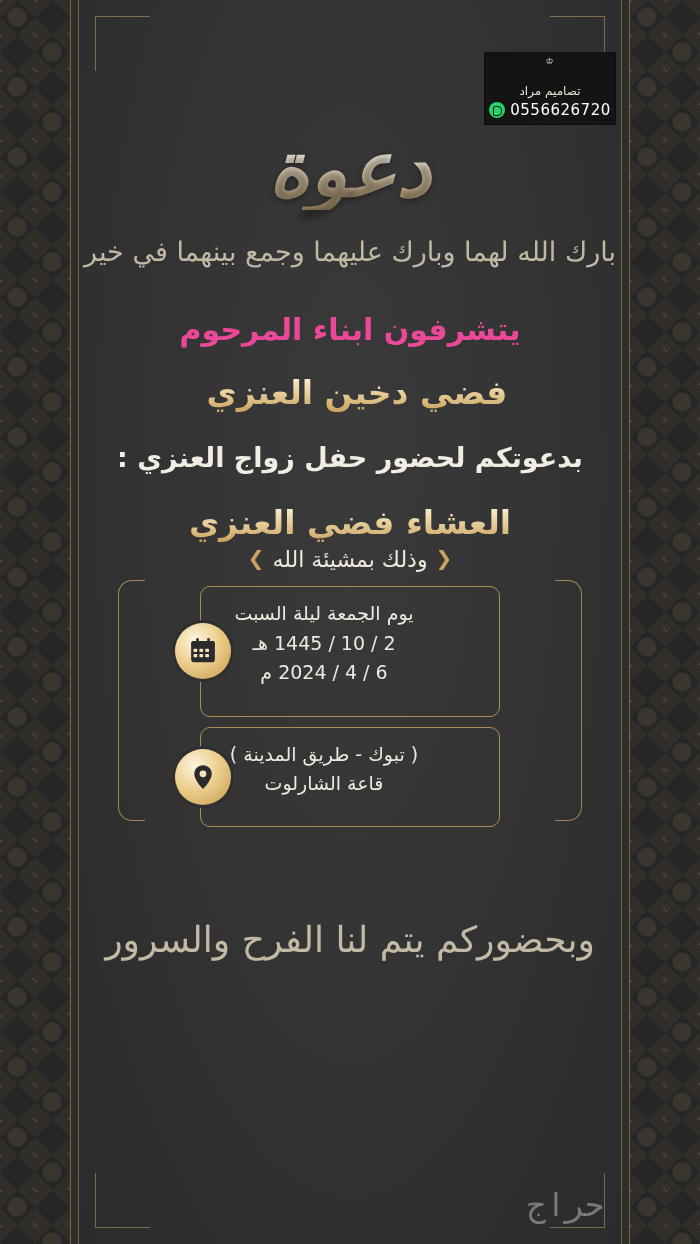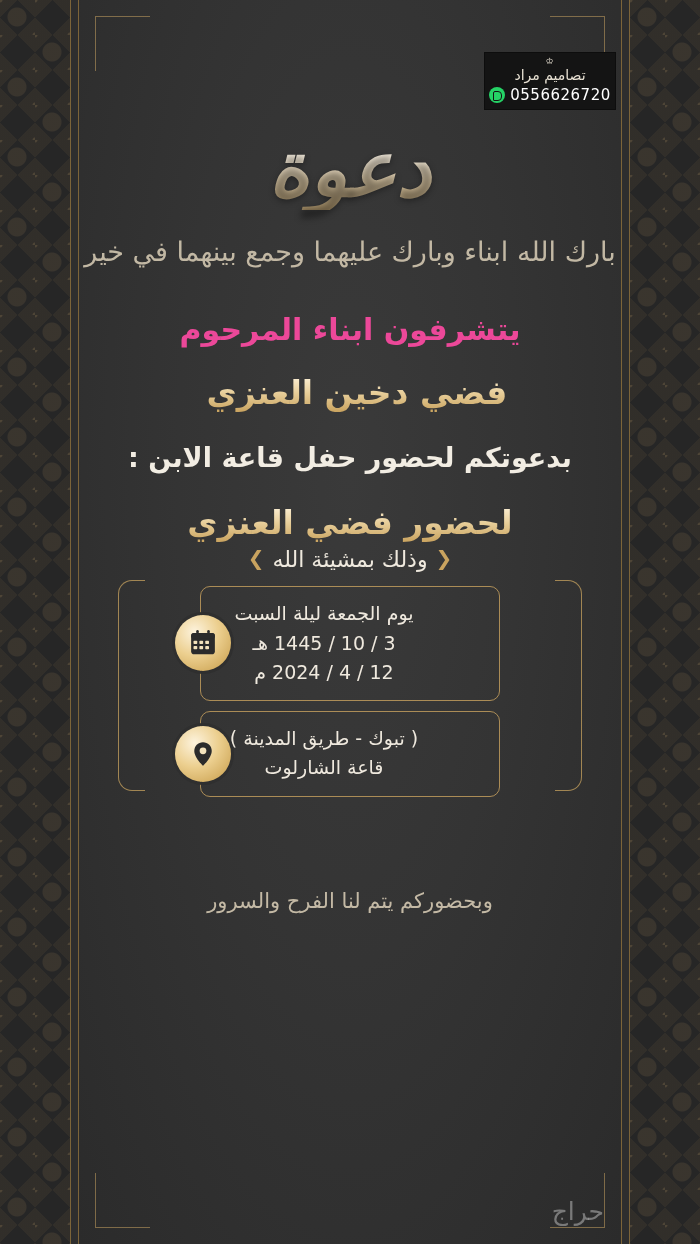--- a/index.html
+++ b/index.html
@@ -92,23 +92,23 @@
     text-align: center;
   }
   .designer-badge .crown {
     color: #e9e2d4;
     font-size: 9px;
     line-height: 9px;
     letter-spacing: 1px;
   }
   .designer-badge .dname {
     color: #e9e2d4;
-    font-size: 14px;
+    font-size: 12px;
     letter-spacing: 2px;
-    margin-top: 1px;
+    margin-top: 18px;
     font-family: "DejaVu Sans", sans-serif;
   }
   .designer-badge .phone-row {
     display: flex;
     align-items: center;
     justify-content: center;
     gap: 5px;
     margin-top: 3px;
     direction: ltr;
   }
@@ -241,21 +241,21 @@
   }
   .bracket.left  { left: -32px;  border-right: none; border-radius: 14px 0 0 14px; }
   .bracket.right { right: -32px; border-left: none;  border-radius: 0 14px 14px 0; }
 
   .info-box {
     position: relative;
     margin: 10px auto 0 auto;
     width: 300px;
     border: 1px solid rgba(201,163,95,.8);
     border-radius: 10px;
-    padding: 12px 70px 12px 18px;
+    padding: 12px 70px 28px 18px;
     box-sizing: border-box;
     text-align: center;
     min-height: 86px;
   }
   .info-box .txt {
     color: #efe9de;
     font-size: 19px;
     line-height: 1.55;
     direction: rtl;
   }
@@ -272,33 +272,33 @@
     display: flex;
     align-items: center;
     justify-content: center;
     box-shadow: 0 0 0 3px #2f2f2f;
   }
   .icon-badge svg { display: block; }
 
   .closing {
     margin-top: 92px;
     font-family: "DejaVu Serif", "Liberation Serif", serif;
-    font-size: 21px;
+    font-size: 36px;
     color: #cfc4ae;
     opacity: .93;
     letter-spacing: -1px;
   }
 
   
   .watermark {
     position: absolute;
     bottom: 18px;
     right: 96px;
-    font-family: Liberation Serif, serif;
-    font-size: 25px;
+    font-family: Liberation Mono, monospace;
+    font-size: 32px;
     color: rgba(215,215,215,.45);
     letter-spacing: 2px;
     pointer-events: none;
   }
 </style>
 </head>
 <body>
 
 <div id="card">
 
@@ -322,29 +322,29 @@
     <div class="phone-row">
       <span class="wa"></span>
       <span class="phone">0556626720</span>
     </div>
   </div>
 
   <div class="content">
 
     <div class="title-dawa">دعوة</div>
 
-    <div class="blessing">بارك الله ابناء وبارك عليهما وجمع بينهما في خير</div>
+    <div class="blessing">بارك الله لهما وبارك عليهما وجمع بينهما في خير</div>
 
     <div class="line-honor">يتشرفون ابناء المرحوم</div>
 
     <div class="name-father">فضي دخين العنزي</div>
 
-    <div class="line-invite">بدعوتكم لحضور حفل قاعة الابن :</div>
-
-    <div class="name-groom">لحضور فضي العنزي</div>
+    <div class="line-invite">بدعوتكم لحضور حفل زواج العنزي :</div>
+
+    <div class="name-groom">العشاء فضي العنزي</div>
 
 
     <div class="line-willing">
       <span class="orn">❮</span><span>وذلك بمشيئة الله</span><span class="orn">❯</span>
     </div>
 
     <div class="info-wrap">
       <div class="bracket left"></div>
       <div class="bracket right"></div>
 
@@ -357,22 +357,22 @@
             <rect x="9.1" y="10.2" width="3" height="2.6" rx="0.6" fill="#f3e2bc"></rect>
             <rect x="13.8" y="10.2" width="3" height="2.6" rx="0.6" fill="#f3e2bc"></rect>
             <rect x="4.4" y="14.4" width="3" height="2.6" rx="0.6" fill="#f3e2bc"></rect>
             <rect x="9.1" y="14.4" width="3" height="2.6" rx="0.6" fill="#f3e2bc"></rect>
             <rect x="13.8" y="14.4" width="3" height="2.6" rx="0.6" fill="#f3e2bc"></rect>
             <rect x="6.6" y="1.6" width="2" height="4" rx="1" fill="#2b2b2b"></rect>
             <rect x="15.4" y="1.6" width="2" height="4" rx="1" fill="#2b2b2b"></rect>
           </svg>
         </div>
         <div class="txt">يوم الجمعة ليلة السبت</div>
-        <div class="txt num">3 / 10 / 1445 هـ</div>
-        <div class="txt num">12 / 4 / 2024 م</div>
+        <div class="txt num">2 / 10 / 1445 هـ</div>
+        <div class="txt num">6 / 4 / 2024 م</div>
       </div>
 
       <div class="info-box">
         <div class="icon-badge">
           <svg width="30" height="30" viewBox="0 0 24 24" aria-hidden="true">
             <path d="M12 2.5c-3.9 0-7 3.1-7 7 0 5.1 7 12 7 12s7-6.9 7-12c0-3.9-3.1-7-7-7z" fill="#2b2b2b"></path>
             <circle cx="12" cy="9.4" r="2.7" fill="#f3e2bc"></circle>
           </svg>
         </div>
         <div class="txt">( تبوك - طريق المدينة )</div>

